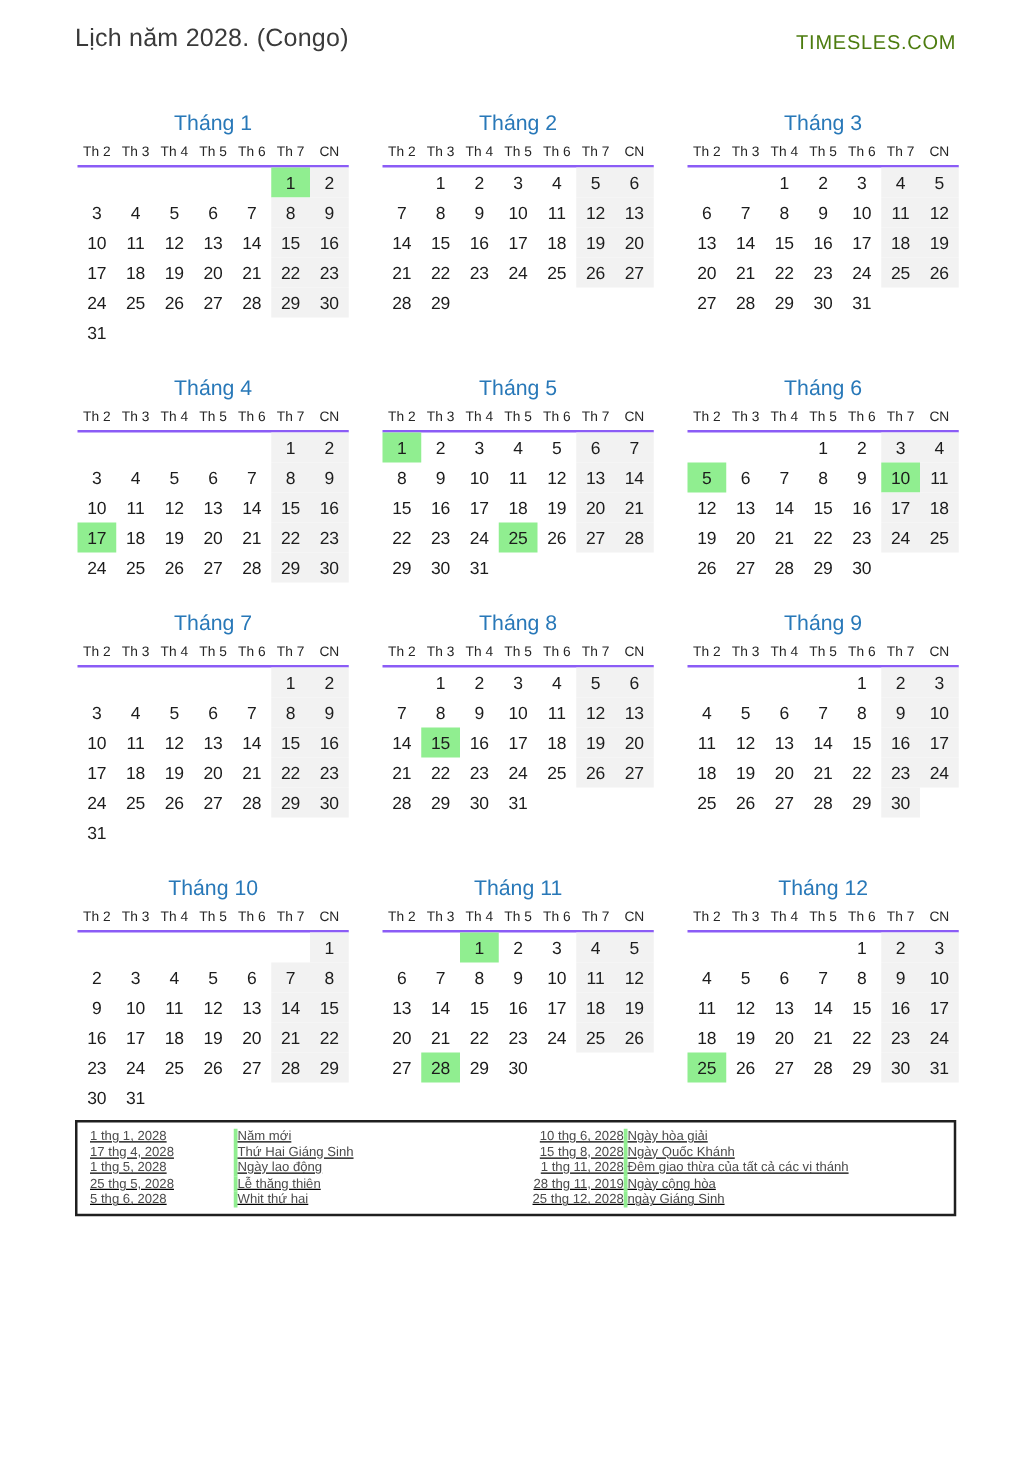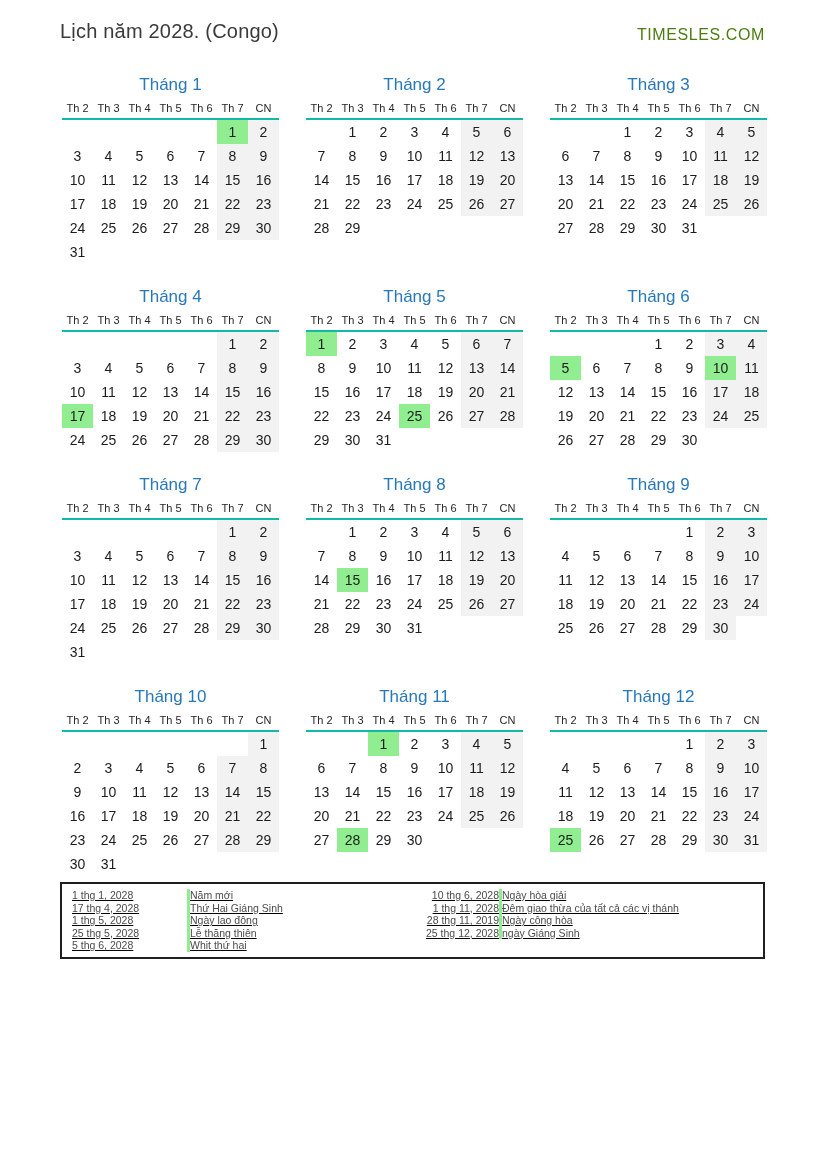--- a/index.html
+++ b/index.html
@@ -24,39 +24,39 @@
   }
   .site-link {
     font-size: 16px;
     color: #4d7c0f;
     letter-spacing: 0.6px;
     margin-top: 6px;
     text-decoration: none;
     cursor: pointer;
   }
   .months-grid {
-    margin: 30px 0 0 62px;
+    margin: 44px 0 0 62px;
     display: grid;
     grid-template-columns: repeat(3, 217px);
     column-gap: 27px;
     row-gap: 22px;
     align-items: start;
   }
   .month-title {
     text-align: center;
     color: #2878b8;
     font-size: 17px;
     height: 24px;
     line-height: 22px;
     margin-bottom: 2px;
   }
   .week { display: flex; height: 24px; }
   .week.head {
     height: 20px;
-    border-bottom: 2px solid #14b8a6;
+    border-bottom: 2px solid #8b5cf6;
   }
   .cell { width: 31px; text-align: center; }
   .hcell {
     font-size: 11px;
     color: #262626;
     line-height: 16px;
   }
   .dcell {
     font-size: 14px;
     color: #1c1c1c;
@@ -833,20 +833,24 @@
         <span class="legend-date">5 thg 6, 2028</span>
         <span class="legend-name">Whit thứ hai</span>
       </div>
     </div>
   <div class="legend-col right">
       <div class="legend-item">
         <span class="legend-date">10 thg 6, 2028</span>
         <span class="legend-name">Ngày hòa giải</span>
       </div>
       <div class="legend-item">
+        <span class="legend-date">15 thg 8, 2028</span>
+        <span class="legend-name">Ngày Quốc Khánh</span>
+      </div>
+      <div class="legend-item">
         <span class="legend-date">1 thg 11, 2028</span>
         <span class="legend-name">Đêm giao thừa của tất cả các vị thánh</span>
       </div>
       <div class="legend-item">
         <span class="legend-date">28 thg 11, 2019</span>
         <span class="legend-name">Ngày cộng hòa</span>
       </div>
       <div class="legend-item">
         <span class="legend-date">25 thg 12, 2028</span>
         <span class="legend-name">ngày Giáng Sinh</span>

